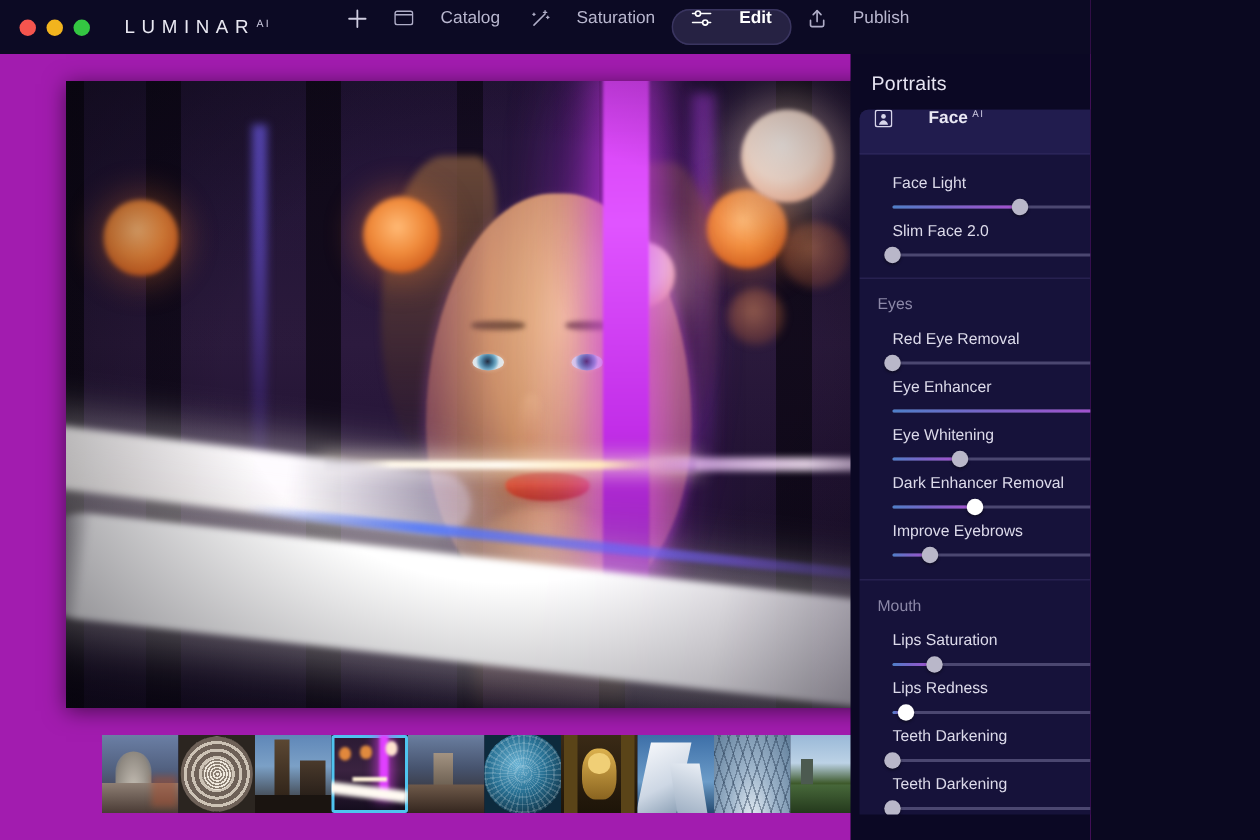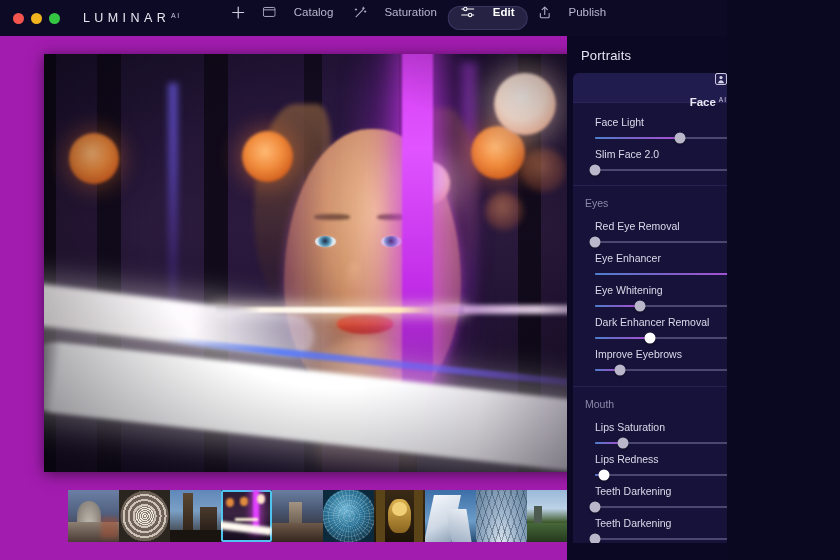--- a/index.html
+++ b/index.html
@@ -326,25 +326,24 @@
     margin-left: 6px;
     width: 154px;
     min-height: 470px;
     background: #16123a;
     border-radius: 6px 0 0 0;
     overflow: hidden;
   }
   #tool-header {
     height: 30px;
     background: #211c4e;
-    display: flex; align-items: flex-end;
+    display: flex; align-items: flex-start;
     padding-left: 10px;
-    gap: 11px;
+    gap: 24px;
     border-bottom: 1px solid #2a2458;
-    flex-direction: column;
   }
   #tool-header .tname {
     color: #e9e8f4;
     font-size: 11.5px;
     font-weight: bold;
     display: flex; align-items: baseline;
   }
   #tool-header .tname .sup {
     font-size: 6.5px; letter-spacing: 1px;
     margin-left: 3px; position: relative; top: -4px;

